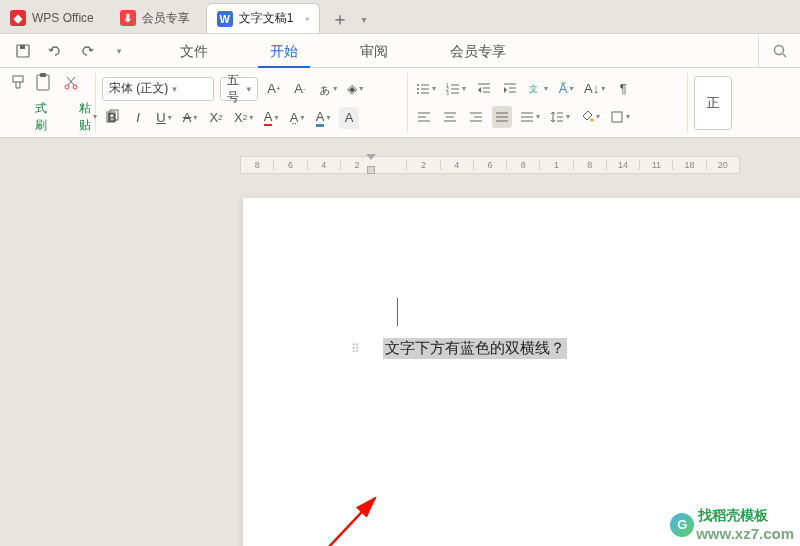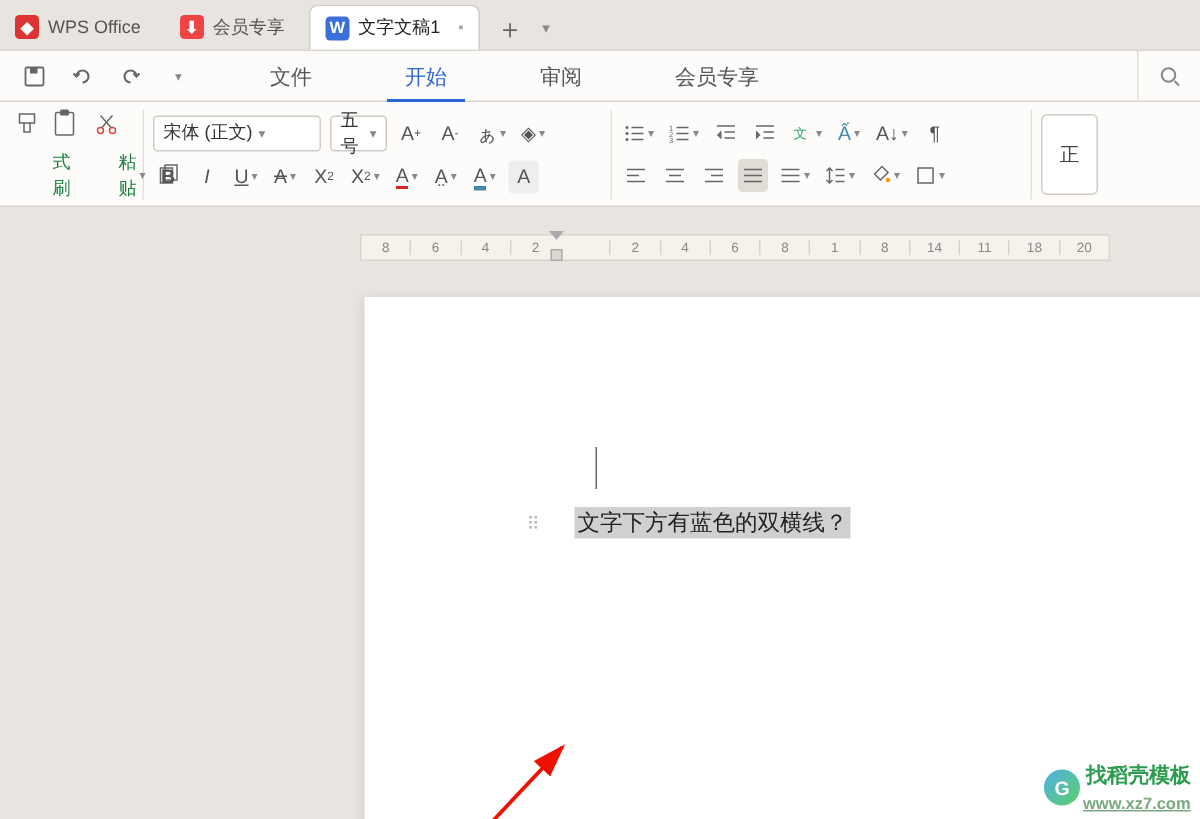--- a/index.html
+++ b/index.html
@@ -294,24 +294,23 @@
     width: 24px; height: 24px;
     border-radius: 50%;
     background: linear-gradient(135deg,#4eb0e8,#5ecf65);
     display: inline-flex;
     align-items: center; justify-content: center;
     color: #fff;
     font-weight: bold;
     font-size: 13px;
   }
   .watermark .sub {
-    font-size: 11px;
+    font-size: 15px;
     color: #7aa87f;
     margin-left: -2px;
-    text-decoration: underline;
   }
 </style>
 </head>
 <body>
 
 <div class="tabs-bar">
   <div class="tab first">
     <span class="icon">◆</span>
     <span>WPS Office</span>
   </div>

